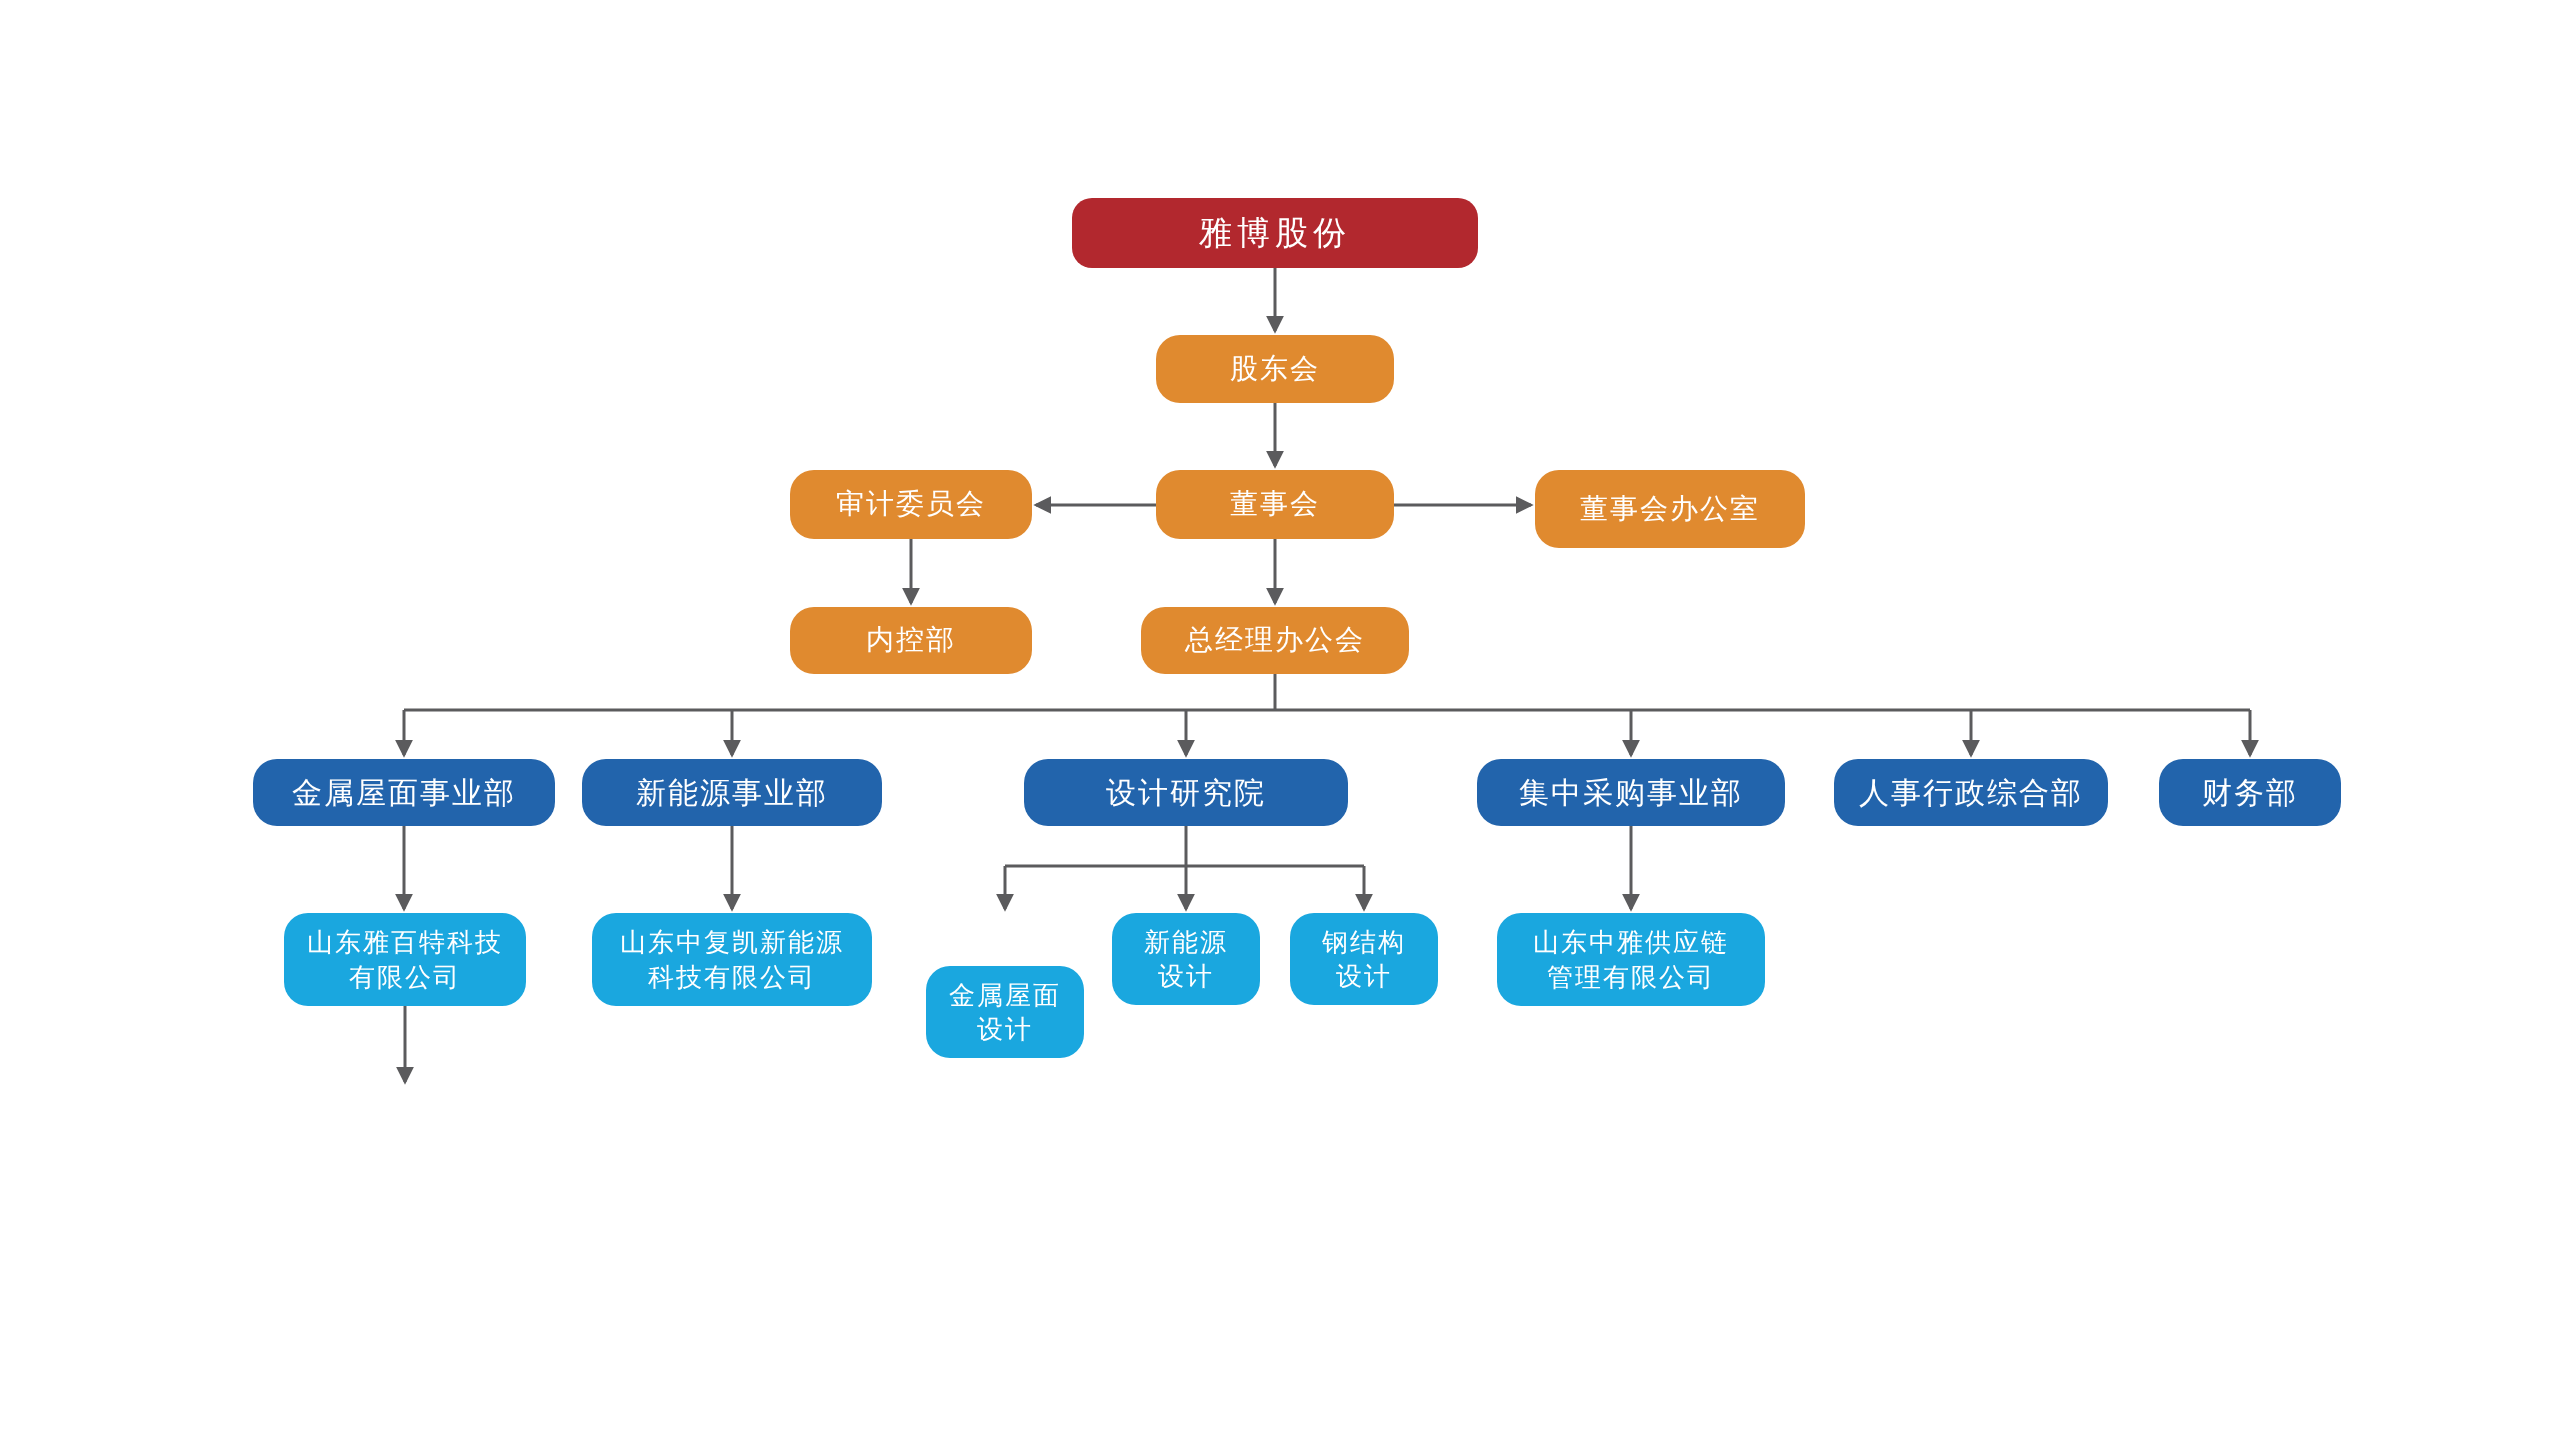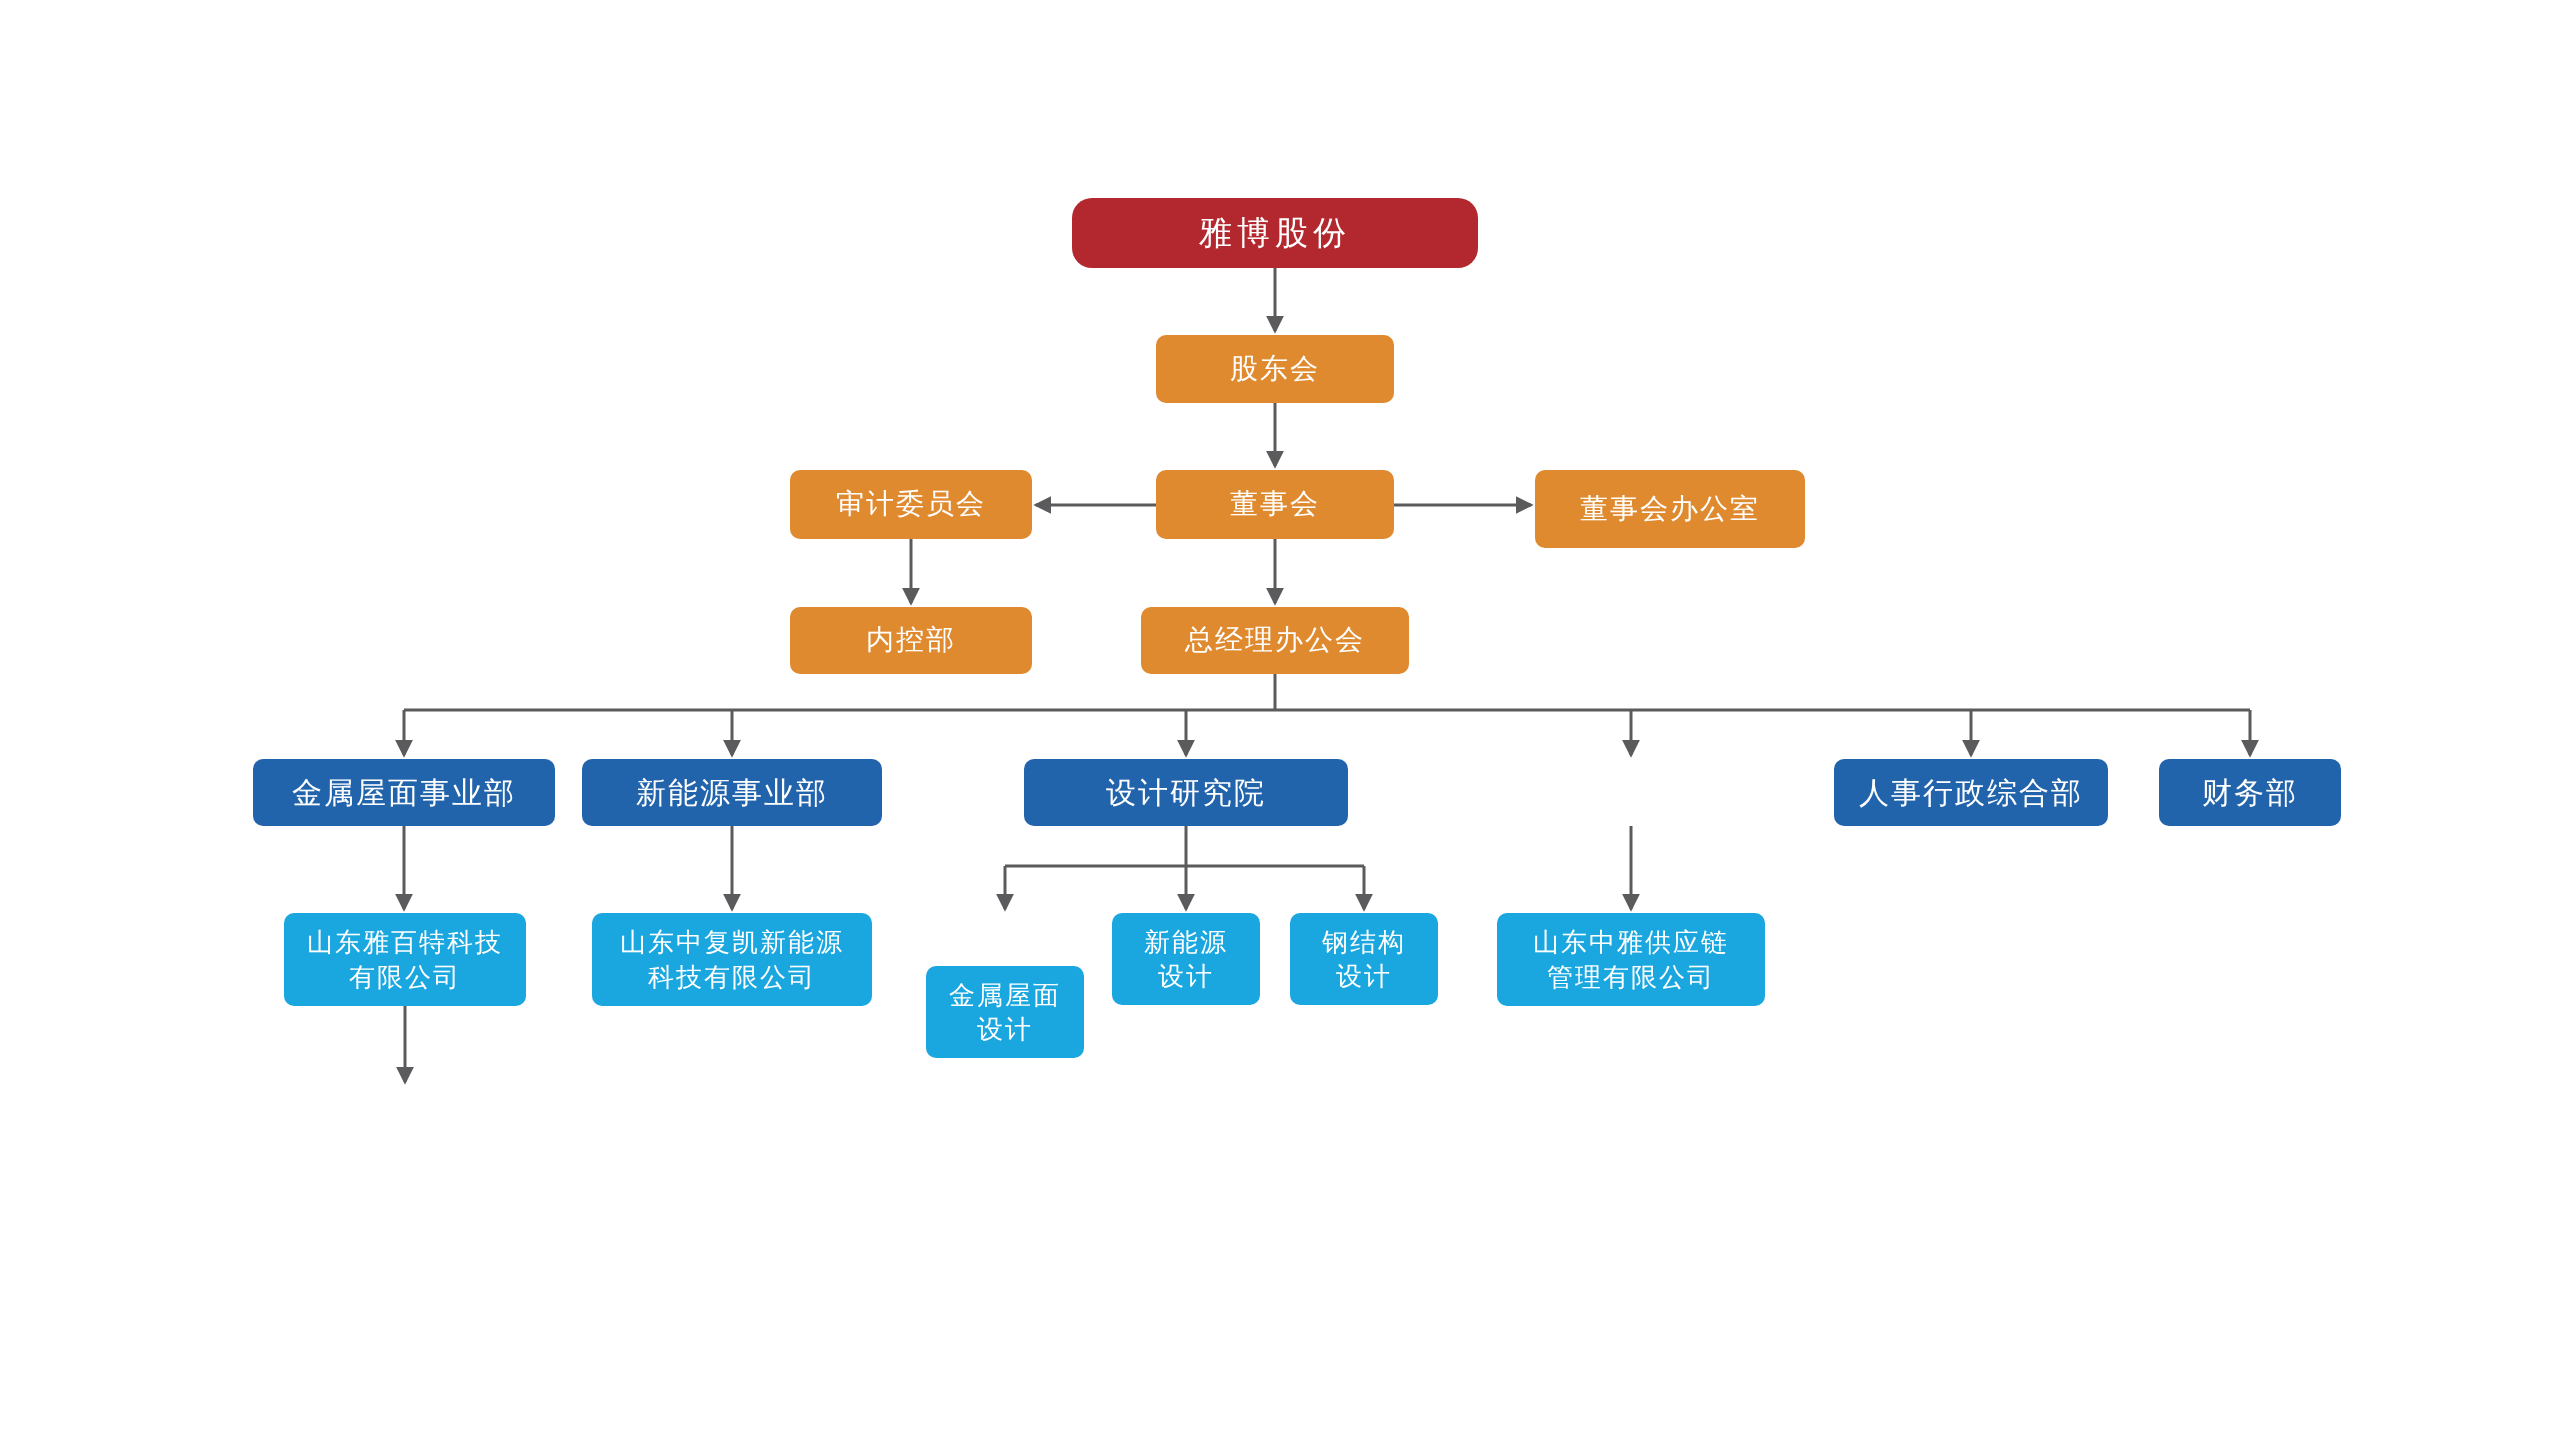--- a/index.html
+++ b/index.html
@@ -11,21 +11,21 @@
     font-family:"Liberation Sans","DejaVu Sans",sans-serif;
   }
   .edge-layer{position:absolute;left:0;top:0;width:2560px;height:1440px;}
   .edge{stroke:var(--c-connector,#5b5b5d);stroke-width:3;fill:none;}
   .node{
     position:absolute;
     display:flex;align-items:center;justify-content:center;
     color:var(--c-text,#fff);
     text-align:center;
     white-space:pre-line;
-    border-radius:10px;
+    border-radius:24px;
     line-height:1.32;
     letter-spacing:2px;
     box-sizing:border-box;
   }
   .t-root{background:var(--c-root,#b2282e);font-size:33px;letter-spacing:5px;border-radius:20px;}
   .t-gov{background:var(--c-governance,#e08a2f);font-size:28px;}
   .t-dept{background:var(--c-department,#2264ac);font-size:30px;}
   .t-sub{background:var(--c-subsidiary,#1aa7df);font-size:26px;}
 </style>
 </head>
@@ -84,20 +84,21 @@
   <div class="node t-gov" style="left:790px;top:607px;width:242px;height:67px">内控部</div>
 
   <div class="node t-gov" style="left:1141px;top:607px;width:268px;height:67px">总经理办公会</div>
 
   <div class="node t-dept" style="left:253px;top:759px;width:302px;height:67px">金属屋面事业部</div>
 
   <div class="node t-dept" style="left:582px;top:759px;width:300px;height:67px">新能源事业部</div>
 
   <div class="node t-dept" style="left:1024px;top:759px;width:324px;height:67px">设计研究院</div>
 
+  <div class="node t-dept" style="left:1477px;top:759px;width:308px;height:67px">集中采购事业部</div>
 
   <div class="node t-dept" style="left:1834px;top:759px;width:274px;height:67px">人事行政综合部</div>
 
   <div class="node t-dept" style="left:2159px;top:759px;width:182px;height:67px">财务部</div>
 
   <div class="node t-sub" style="left:284px;top:913px;width:242px;height:93px">山东雅百特科技
 有限公司</div>
 
   <div class="node t-sub" style="left:592px;top:913px;width:280px;height:93px">山东中复凯新能源
 科技有限公司</div>

